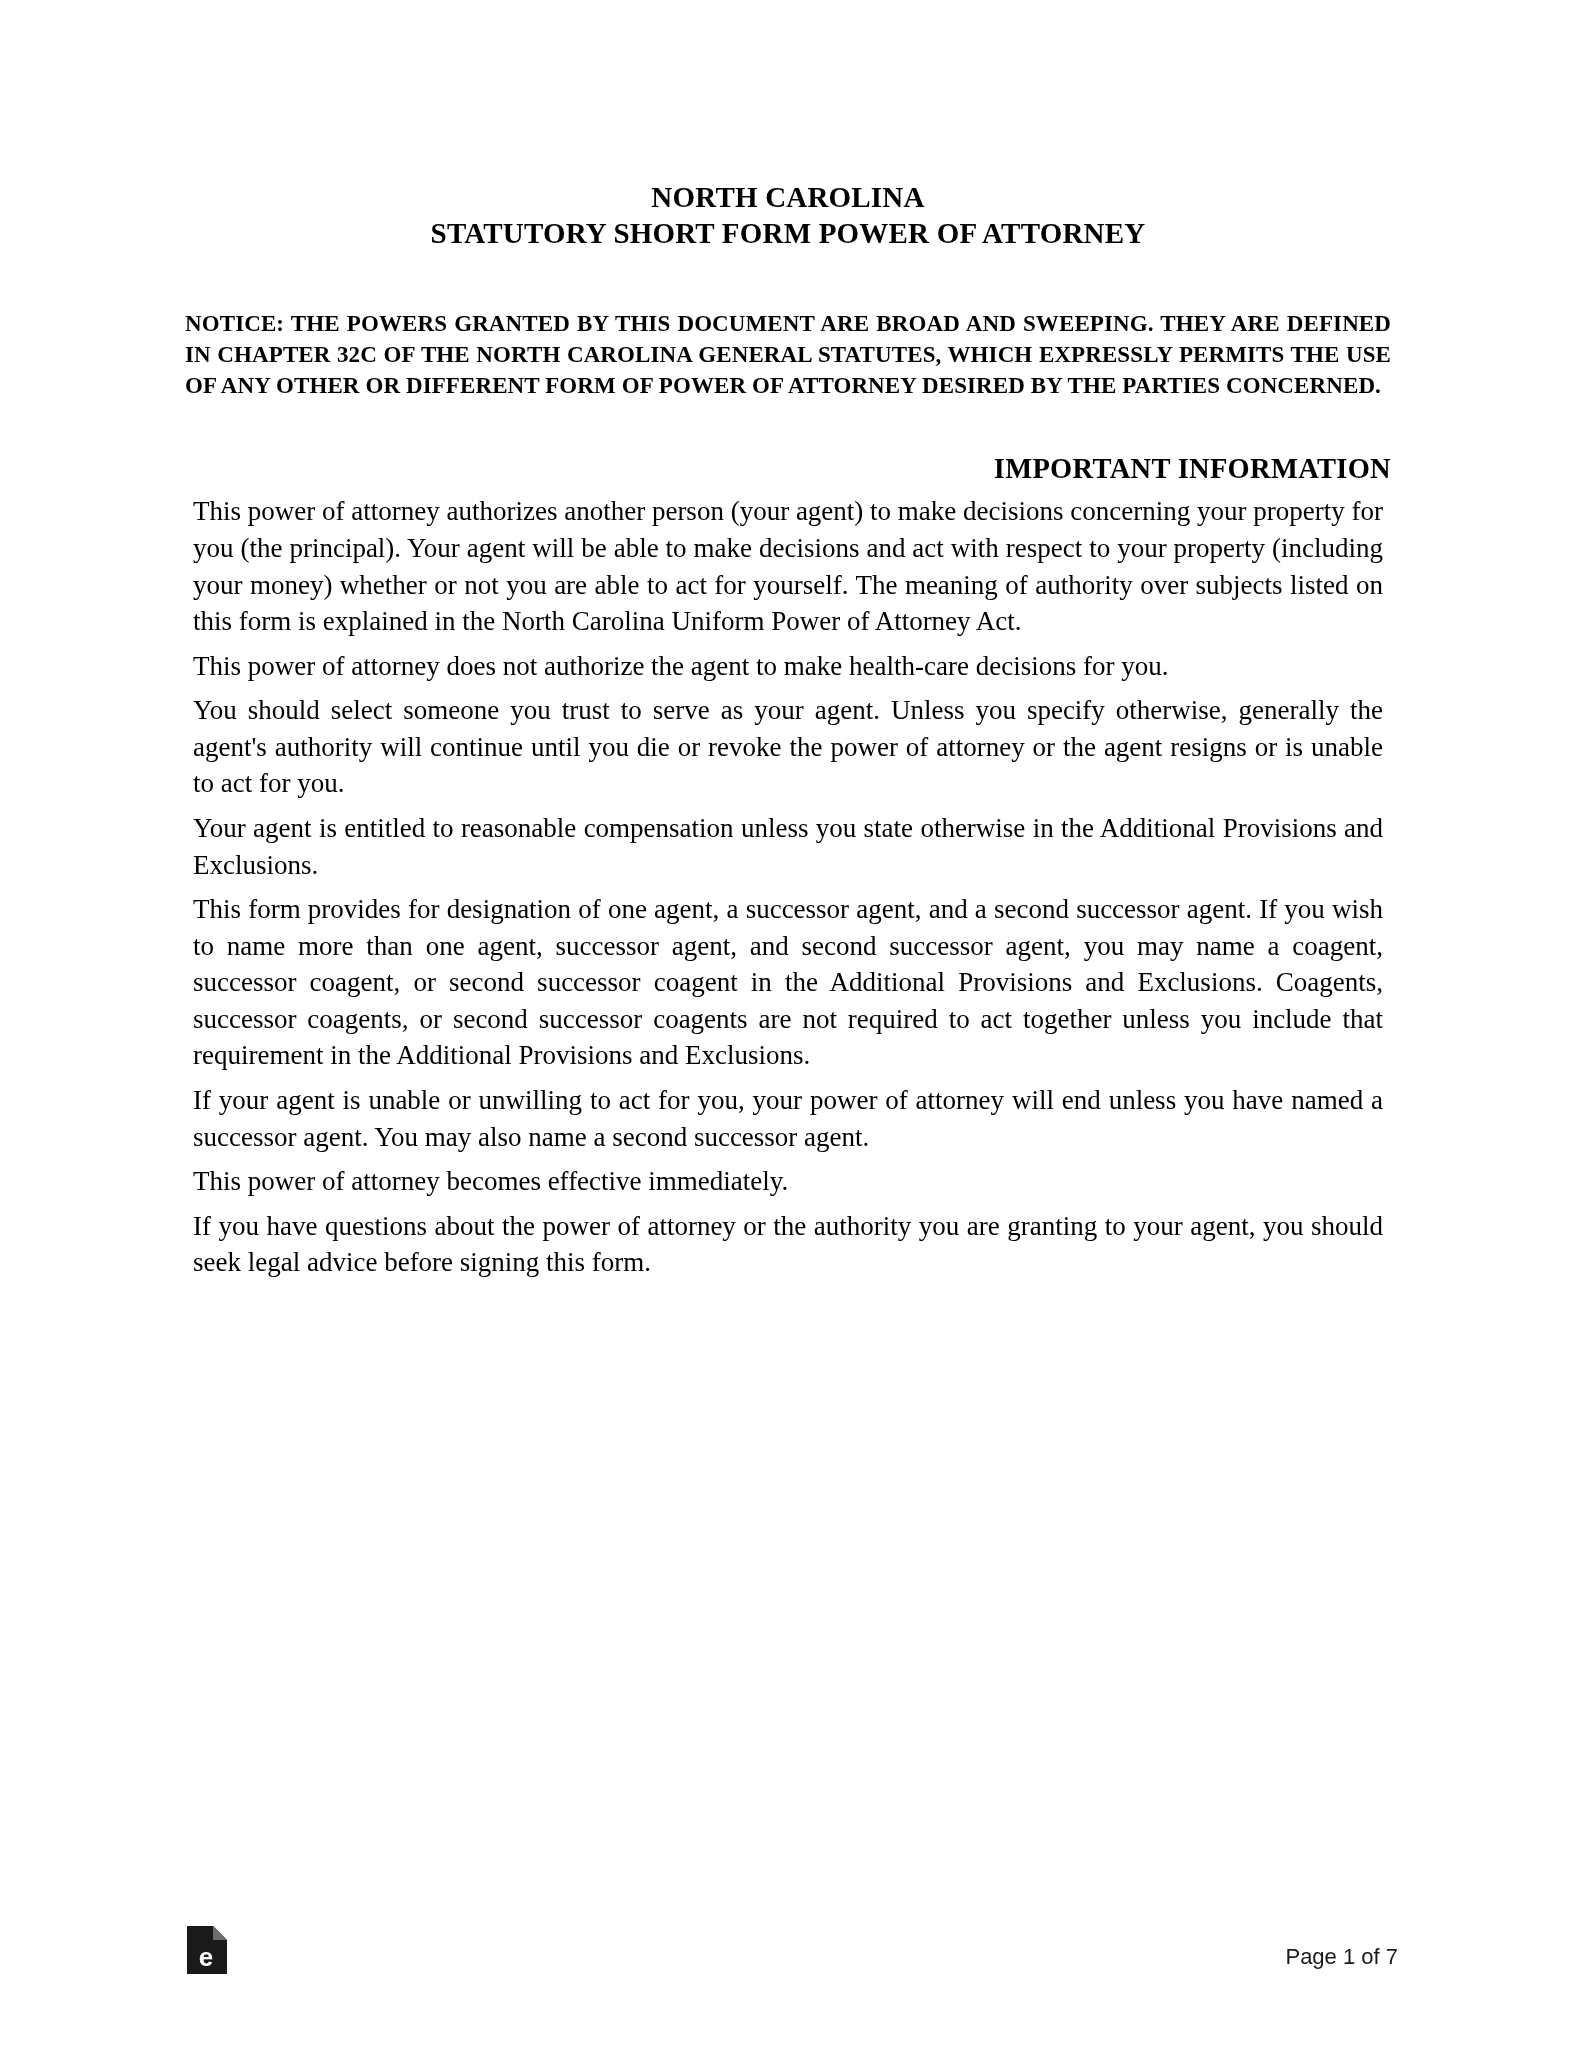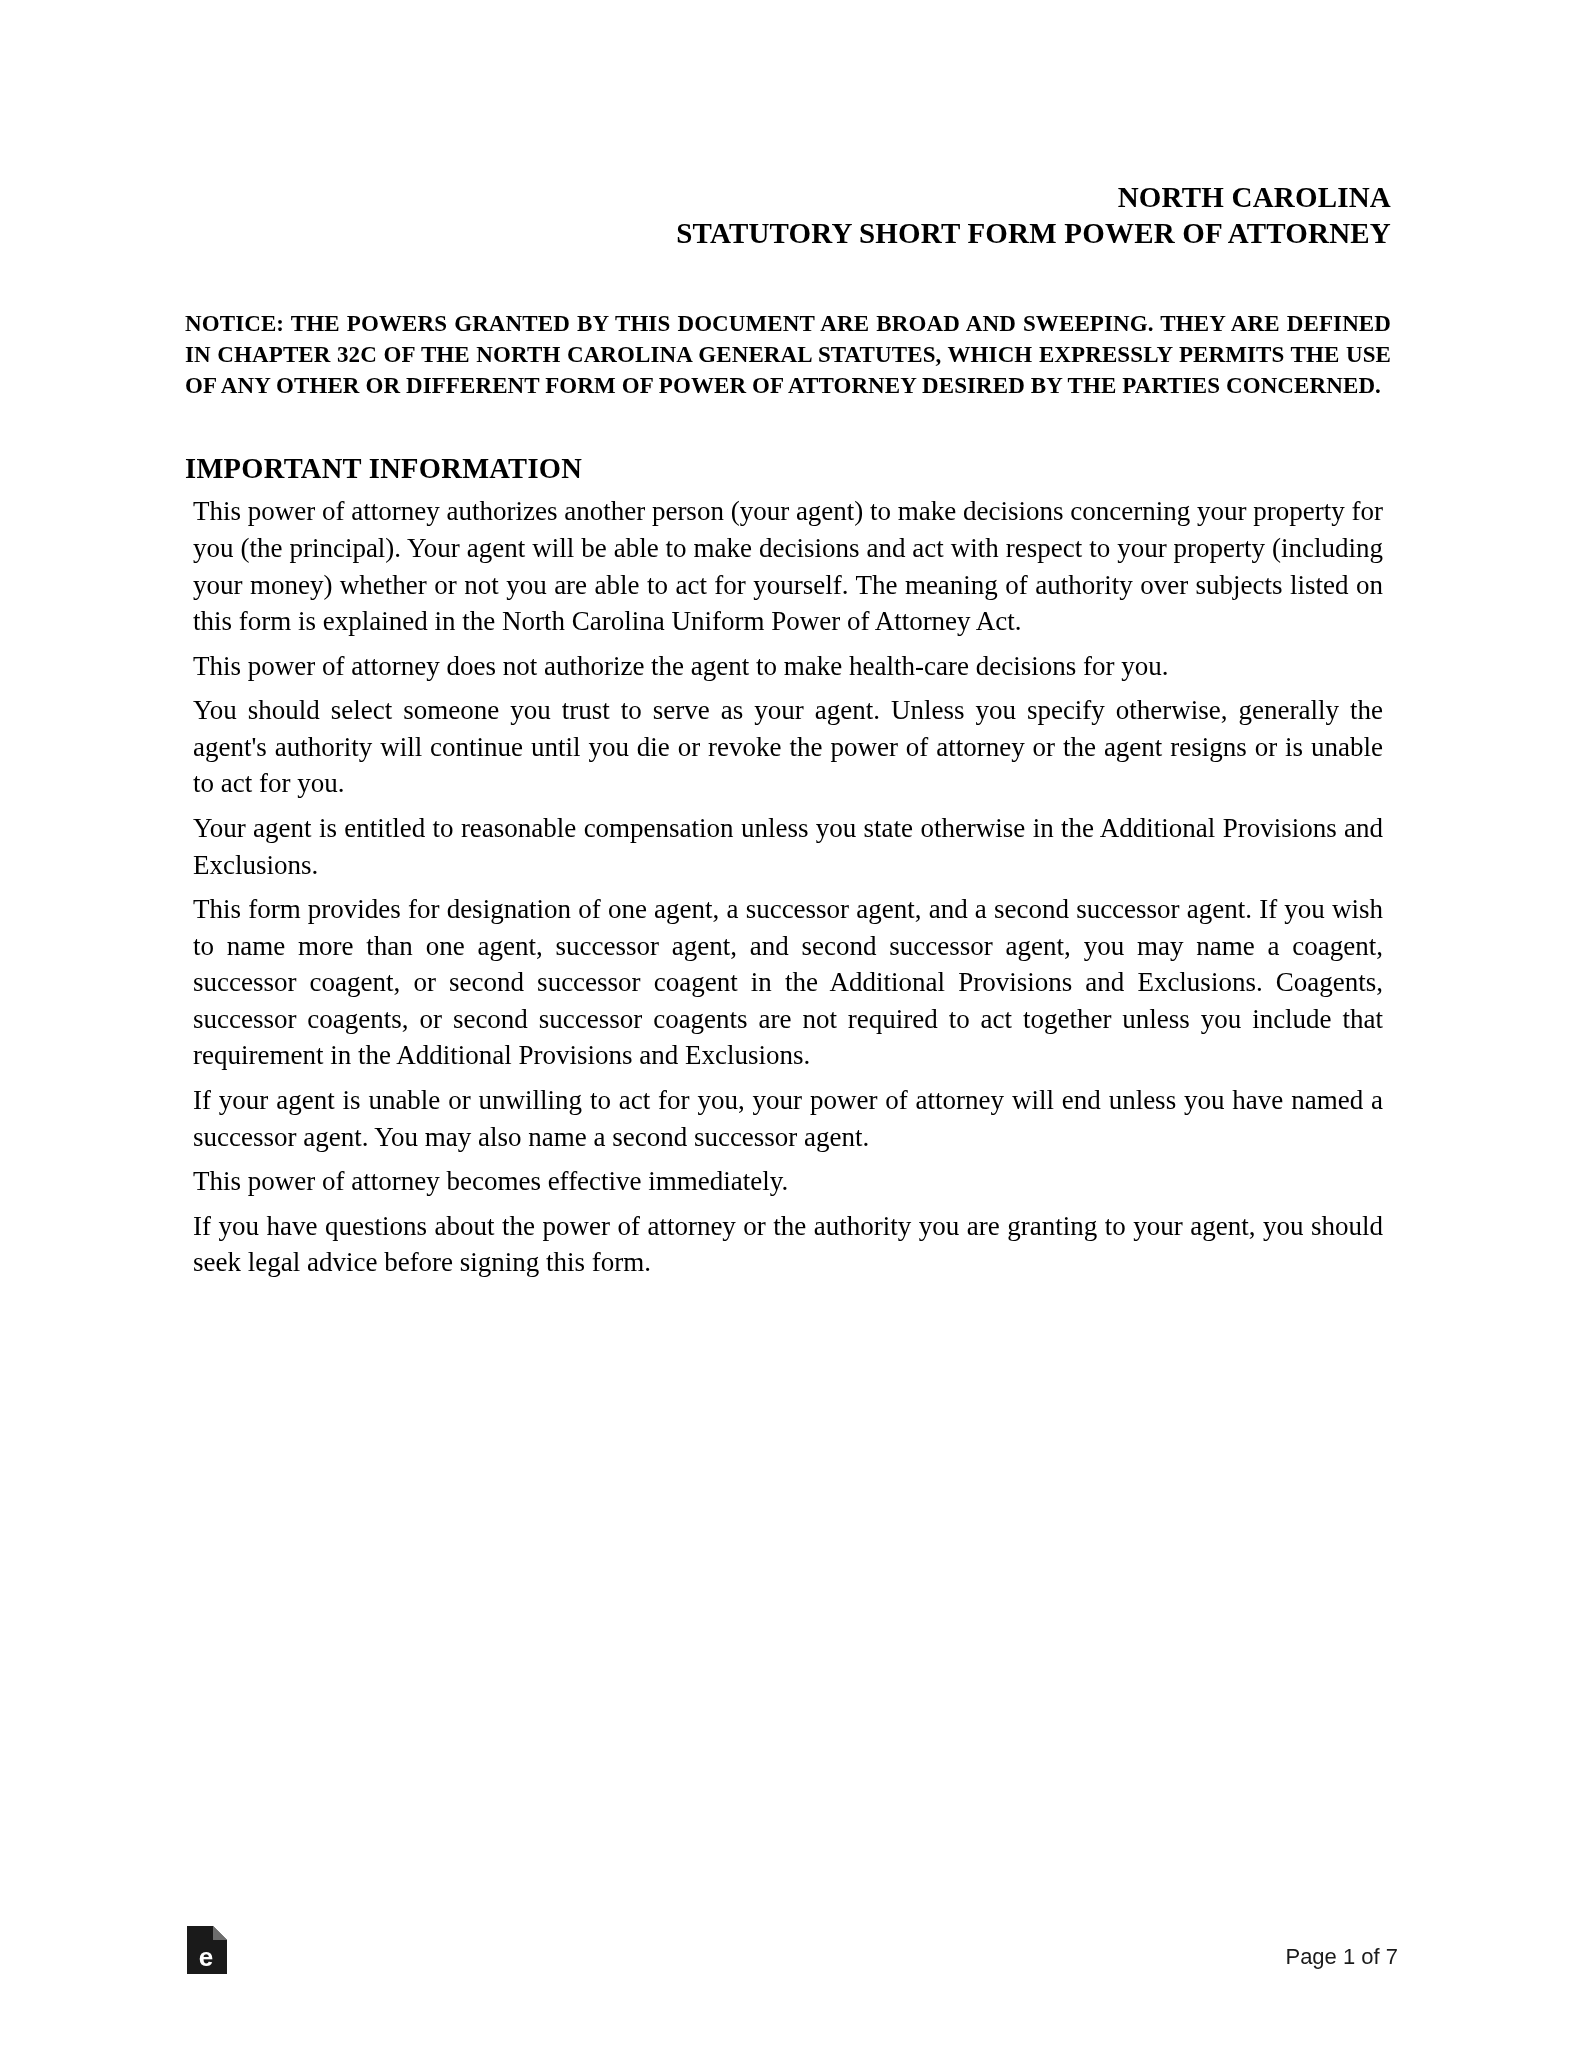--- a/index.html
+++ b/index.html
@@ -23,41 +23,41 @@
     height: 2048px;
     background: #ffffff;
   }
   .content {
     position: absolute;
     left: 185px;
     top: 180px;
     width: 1206px;
   }
   .title-block {
-    text-align: right;
+    text-align: center;
     font-weight: bold;
     font-size: 29px;
     line-height: 1.24;
   }
   .title-line {
     display: block;
     letter-spacing: 0.2px;
   }
   .notice {
     margin-top: 57px;
     font-weight: bold;
     font-size: 23px;
     line-height: 1.34;
     text-align: justify;
     text-align-last: left;
     letter-spacing: 0.1px;
   }
   .section-head {
     margin-top: 52px;
-    text-align: left;
+    text-align: right;
     font-weight: bold;
     font-size: 28.5px;
     letter-spacing: 0.3px;
   }
   p.body-par {
     margin: 8px;
     font-size: 27px;
     line-height: 1.355;
     text-align: justify;
     text-align-last: left;

